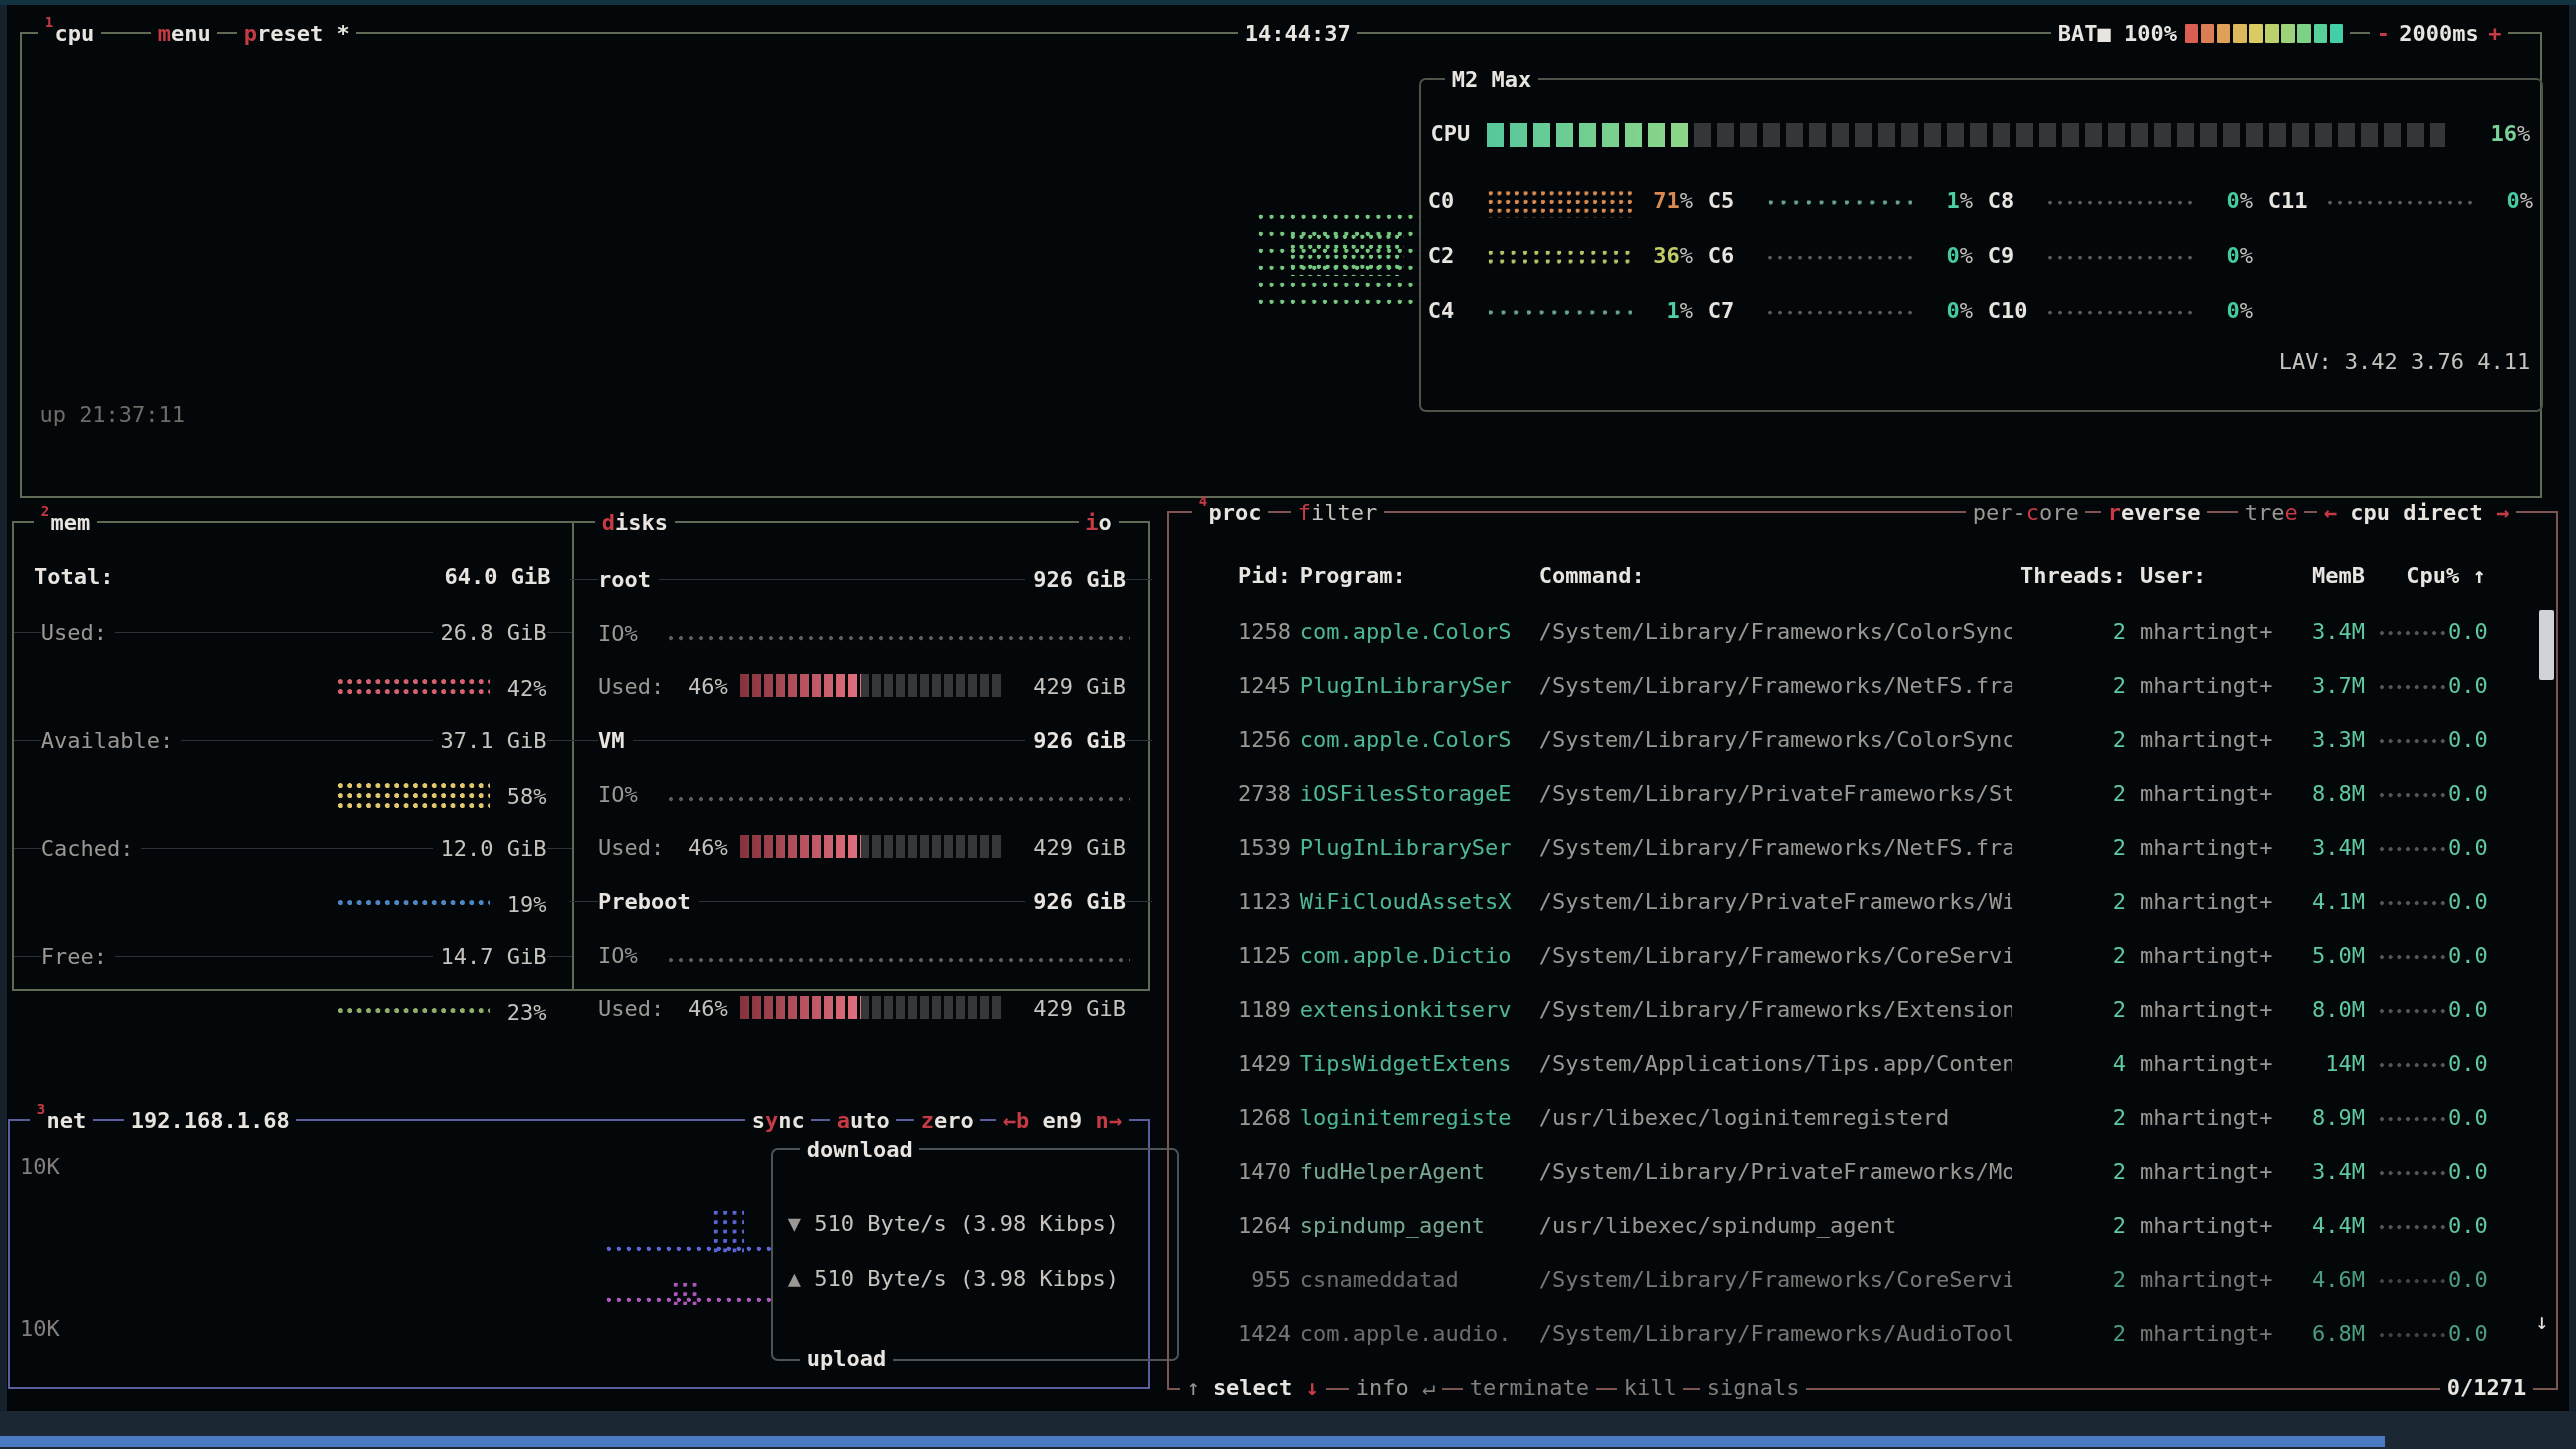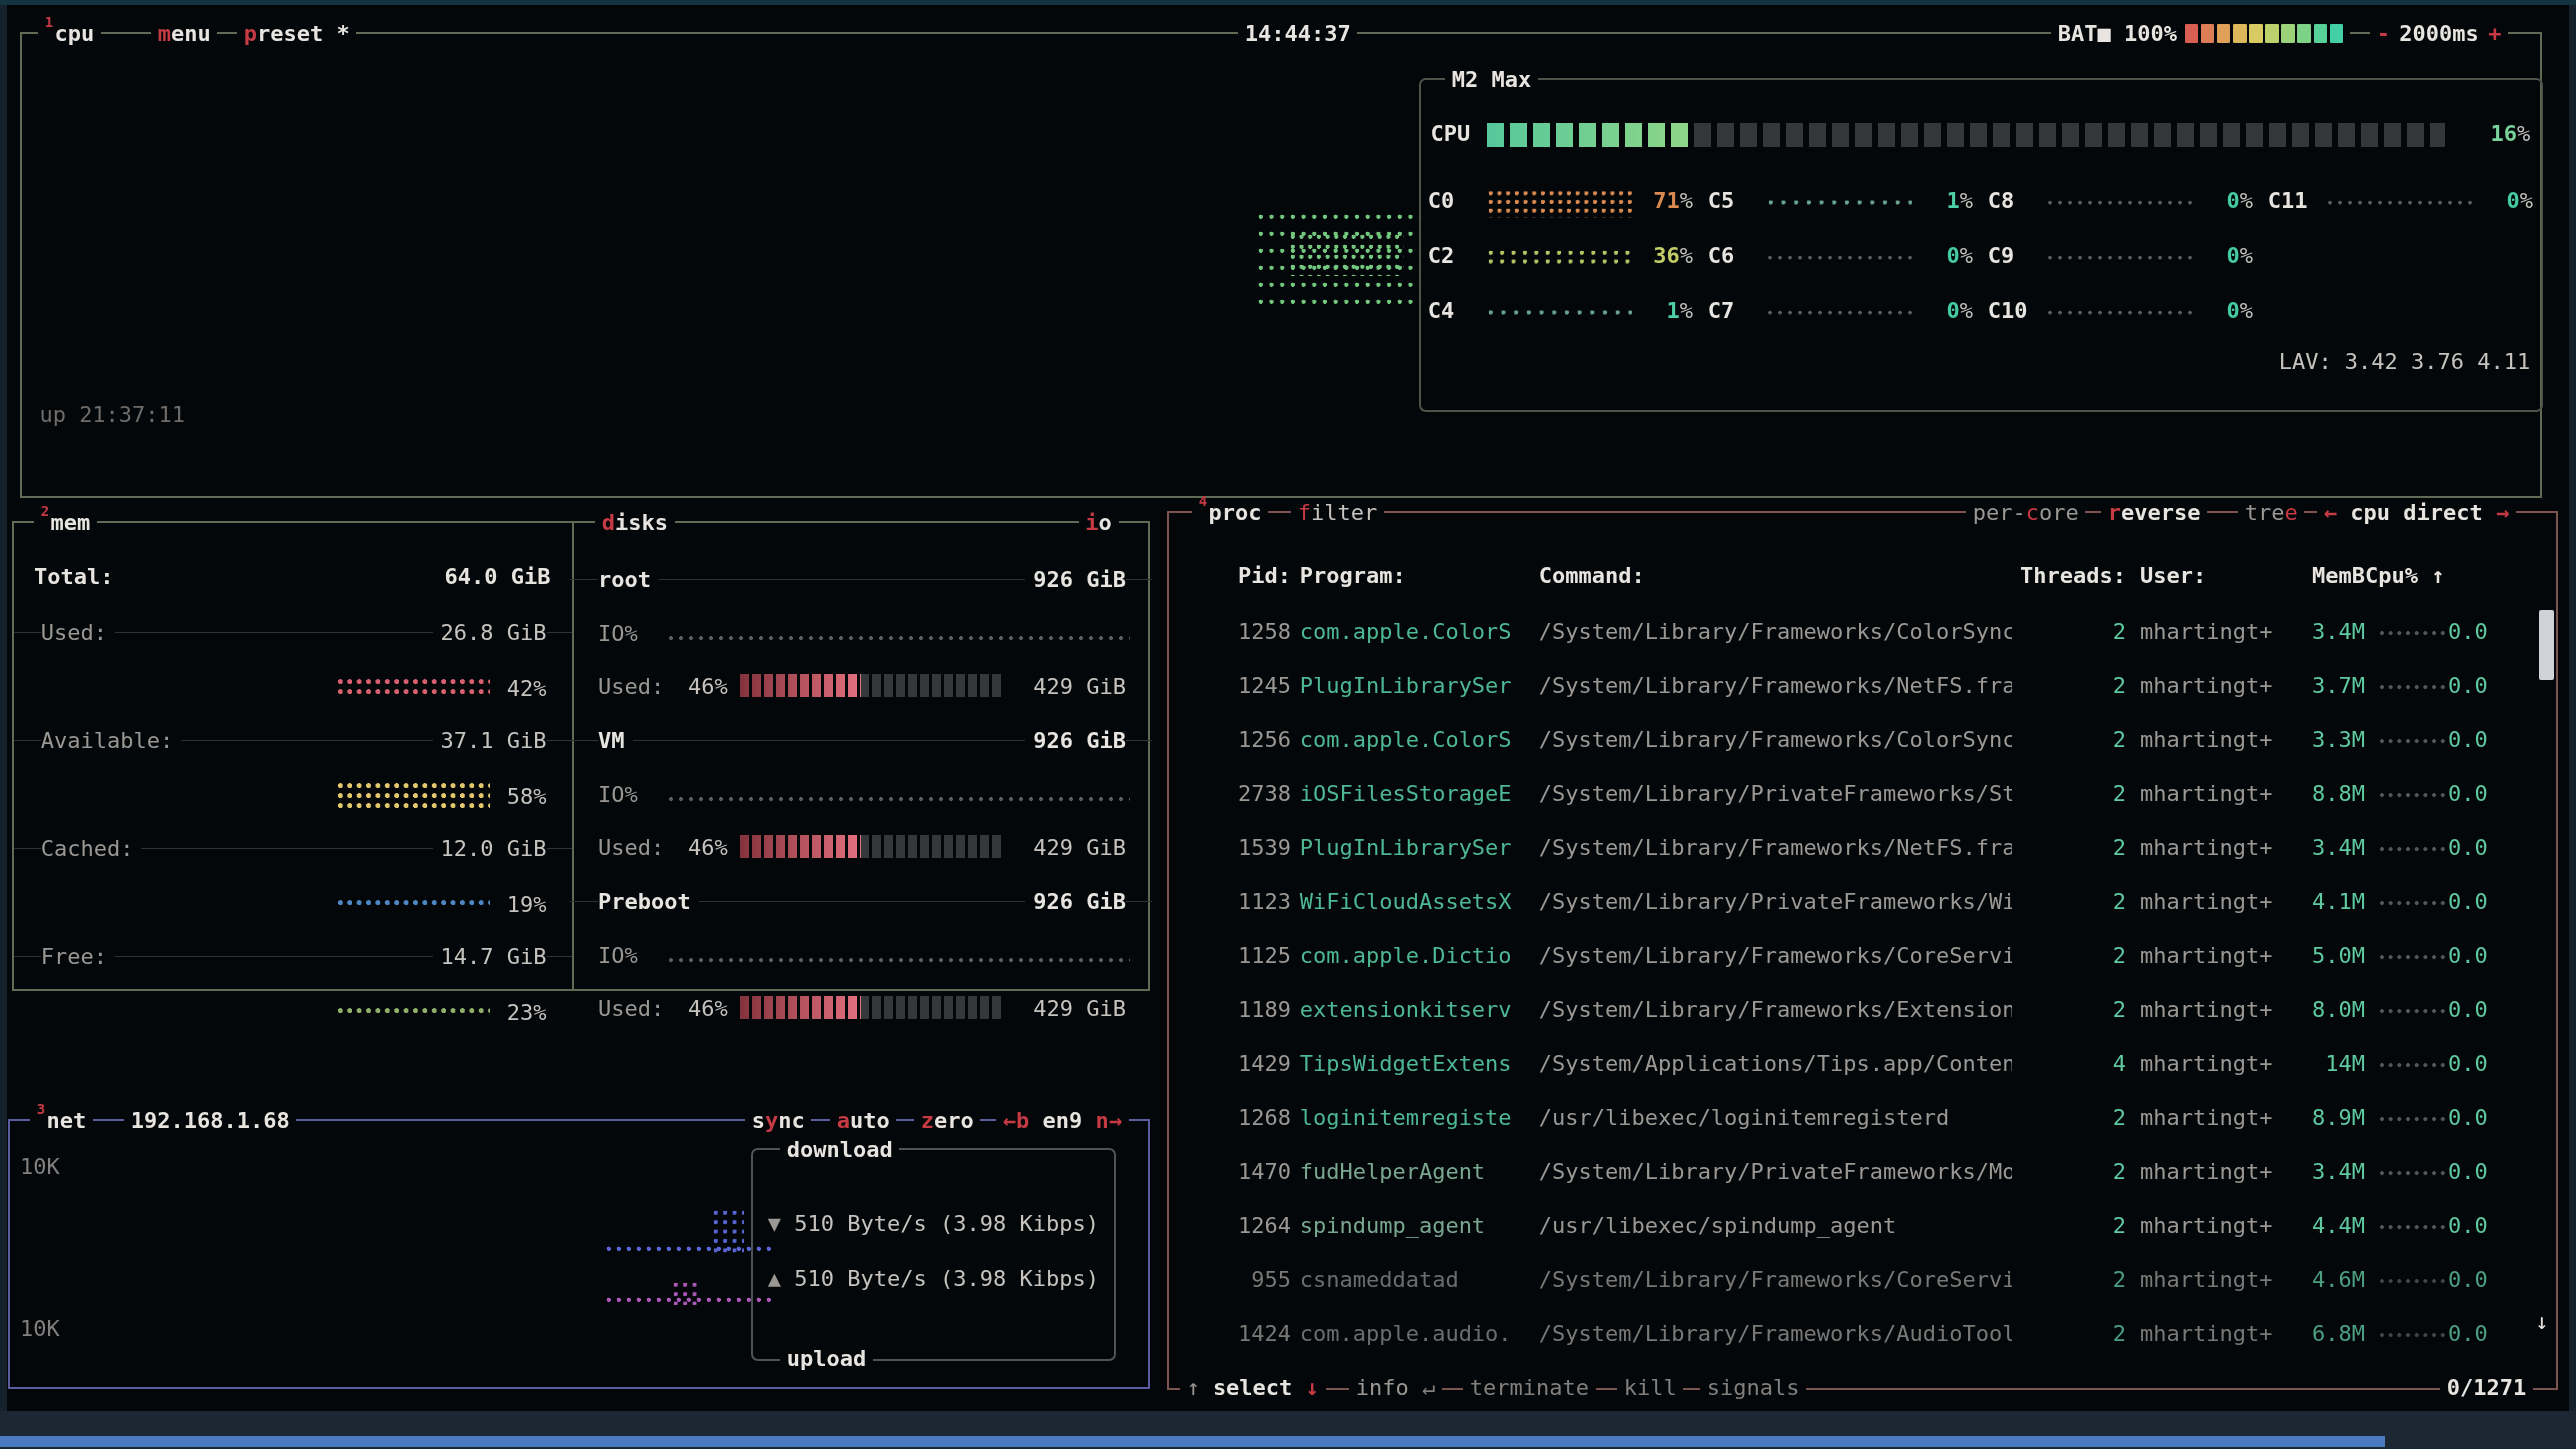--- a/index.html
+++ b/index.html
@@ -79,21 +79,21 @@
   .pgrid .c-dots{position:relative;height:100%}
   .pgrid .c-dots::after{content:"";position:absolute;left:15.4px;width:67px;top:50%;height:4.7px;
     background-image:radial-gradient(circle at 2px 2px,#565656 1.7px,transparent 2px);background-size:8.7px 4.7px}
   .pgrid .c-cpu{text-align:left;color:var(--grn)}
   .prow{height:54px}
   .prow.d1 .c-prog{color:#79a78f}
   .prow.d2{opacity:.78}.prow.d2 .c-prog{color:#868b88}
   .phead{height:40px;color:var(--w);font-weight:bold}
   .phead>span{color:var(--w)!important;text-align:left}
   .phead .c-pid{text-align:right}.phead .c-thr{text-align:right}.phead .c-mem{text-align:right}
-  .phead .c-cpuhead{grid-column:7/9;text-align:left}
+  .phead .c-cpuhead{grid-column:7/9;text-align:center}
 </style>
 </head>
 <body>
 
 <div class="abs" style="left:0;top:0;width:2576px;height:5.4px;background:var(--teal)"></div>
 <div class="abs" style="left:0;top:5.4px;width:6.7px;height:1406px;background:var(--frame)"></div>
 <div class="abs" style="right:0;top:5.4px;width:6.7px;height:1406px;background:var(--frame)"></div>
 <div class="abs" style="left:0;top:1411px;width:2576px;height:38px;background:var(--navy)"></div>
 <div class="abs" style="left:0;top:1436px;width:2385px;height:10.7px;background:var(--blue)"></div>
 
@@ -286,21 +286,21 @@
   </div>
 
   <span class="t dim2" style="left:10px;top:31px">10K</span>
   <span class="t dim2" style="left:10px;top:193px">10K</span>
 
   <div class="dots" style="--c:#5b66d6;left:596px;top:125px;width:168px;height:8px;background-size:10px 8px"></div>
   <div class="dots" style="--c:#5b66d6;left:703px;top:89px;width:31px;height:44px;background-size:9.4px 9.4px"></div>
   <div class="dots" style="--c:#ab58b8;left:596px;top:176px;width:168px;height:8px;background-size:10px 8px"></div>
   <div class="dots" style="--c:#ab58b8;left:663px;top:161px;width:27px;height:23px;background-size:9.4px 9.4px"></div>
 
-  <div class="box" style="left:741px;top:27px;width:365px;height:213px;border-color:var(--bc-dl);border-radius:6.7px">
+  <div class="box" style="left:761px;top:27px;width:408px;height:213px;border-color:var(--bc-dl);border-radius:6.7px">
     <div class="tag w b" style="left:27px"><span>download</span></div>
     <span class="t" style="left:14.8px;top:59px"><span class="dim">▼</span><span class="g"> 510 Byte/s (3.98 Kibps)</span></span>
     <span class="t" style="left:14.8px;top:114px"><span class="dim">▲</span><span class="g"> 510 Byte/s (3.98 Kibps)</span></span>
     <div class="tag bot w b" style="left:27px"><span>upload</span></div>
   </div>
 </div>
 
 <div class="box" style="left:1167px;top:511px;width:1391px;height:879px;border-color:var(--bc-proc)">
   <div class="tag" style="left:23px"><span class="w b"><sup class="n">4</sup><span>proc</span></span></div>
   <div class="tag g" style="left:122px"><span><span class="hot">f</span><span>ilter</span></span></div>

